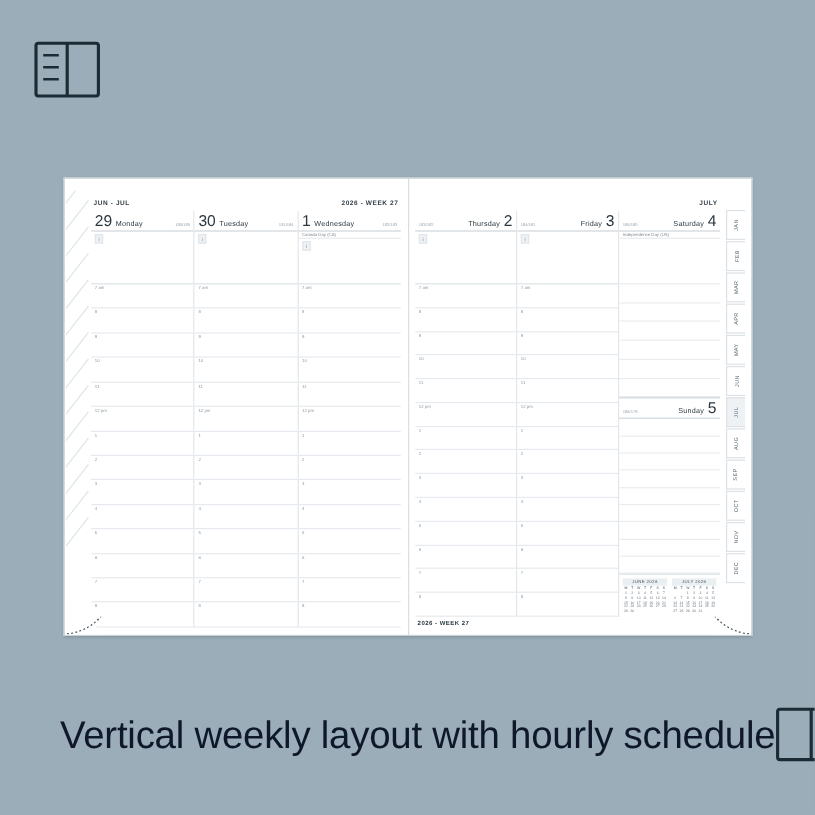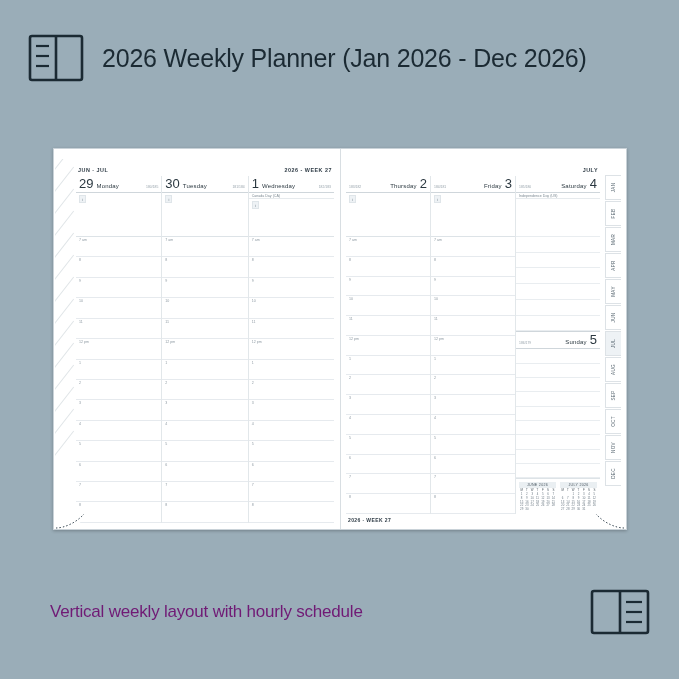--- a/index.html
+++ b/index.html
@@ -31,22 +31,22 @@
   }
 
   
   .footer {
     position: absolute;
     left: 50px; top: 588px;
     width: 600px;
     display: flex; align-items: center; justify-content: space-between;
   }
   .footer-title {
-    font-size: 17px;
-    color: #701a75;
+    font-size: 32px;
+    color: #0f172a;
     letter-spacing: -0.2px;
     white-space: nowrap;
   }
   .footer-icon { width: 60px; height: 48px; flex: 0 0 auto; }
 
   
   .spread {
     position: absolute;
     left: 53px; top: 148px;
     width: 574px; height: 382px;
@@ -238,21 +238,20 @@
   <div class="header">
     <span class="book-icon">
       <svg viewBox="0 0 56 52" width="56" height="52" aria-hidden="true">
         <rect x="2" y="4" width="52" height="44" rx="2" fill="none" stroke="#1b2a33" stroke-width="2.6"></rect>
         <line x1="28" y1="4" x2="28" y2="48" stroke="#1b2a33" stroke-width="2.6"></line>
         <line x1="8" y1="14" x2="21" y2="14" stroke="#1b2a33" stroke-width="2.2"></line>
         <line x1="8" y1="24" x2="21" y2="24" stroke="#1b2a33" stroke-width="2.2"></line>
         <line x1="8" y1="34" x2="21" y2="34" stroke="#1b2a33" stroke-width="2.2"></line>
       </svg>
     </span>
-    <div class="header-title">2026 Weekly Planner (Jan 2026 - Dec 2026)</div>
   </div>
 
   <div class="spread">
 
     <div class="page-half left-half">
 
       <div class="diag-strip">
         <i style="top:0"></i>
           <i style="top:22px"></i>
           <i style="top:44px"></i>

